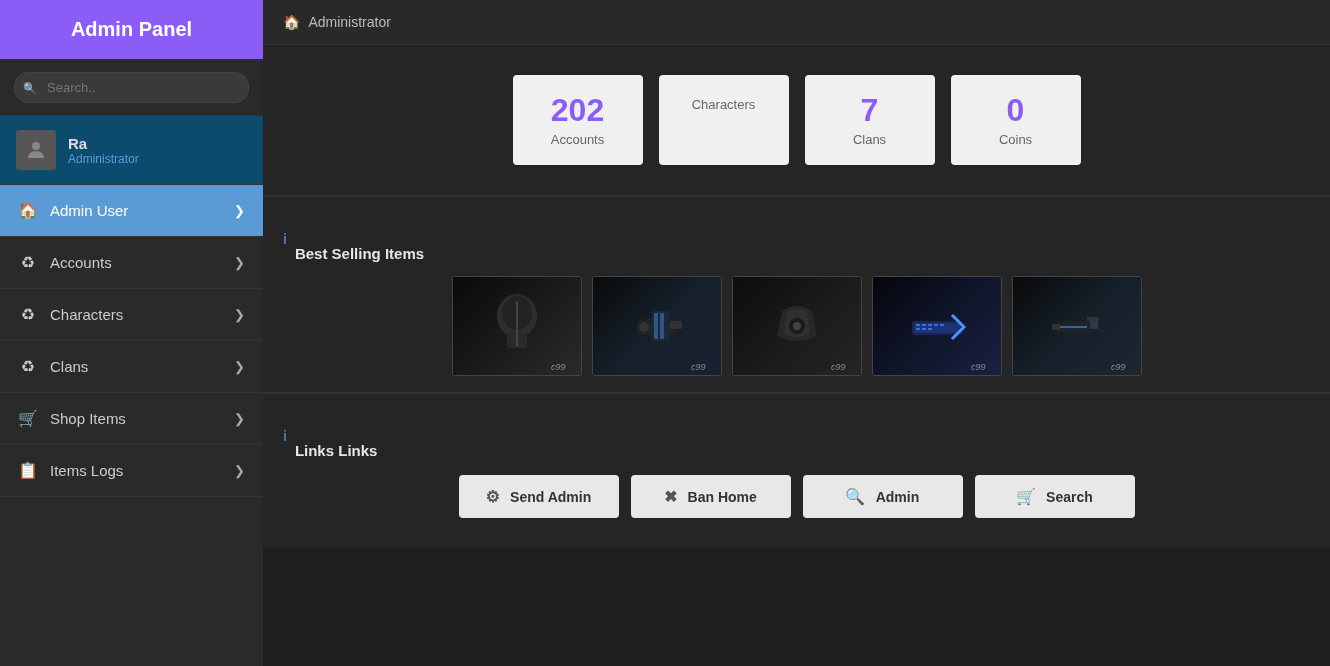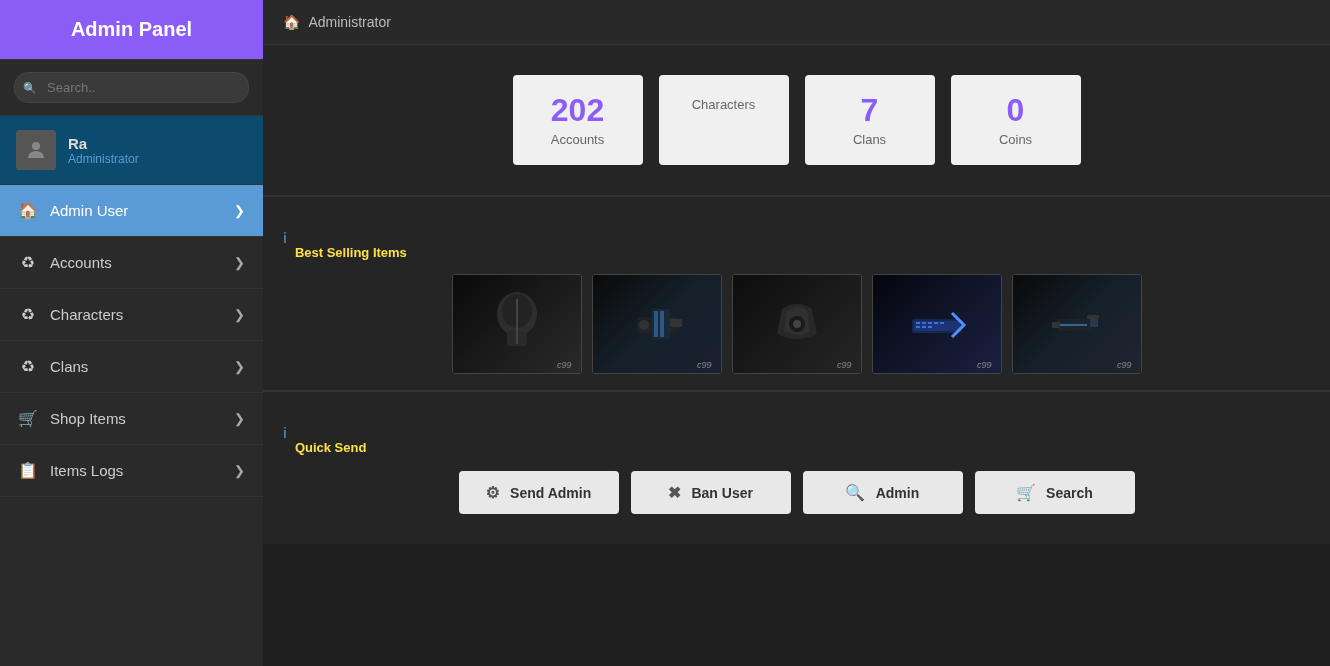--- a/index.html
+++ b/index.html
@@ -216,22 +216,22 @@
       gap: 8px;
       margin-bottom: 14px;
     }
 
     .section-header-icon {
       color: #5b9bd5;
       font-size: 15px;
     }
 
     .section-title {
-      color: #fde047;
-      font-size: 13px;
+      color: #e5e5e5;
+      font-size: 15px;
       font-weight: bold;
       margin-top: 32px;
     }
 
     .items-grid {
       display: flex;
       gap: 10px;
       justify-content: center;
     }
 
@@ -258,21 +258,21 @@
 
     .item-thumb-1 { background: linear-gradient(135deg, #0a0a0a 0%, #1a1a1a 50%, #2a2a2a 100%); }
     .item-thumb-2 { background: linear-gradient(135deg, #0a0a0a 0%, #15202a 50%, #1a2030 100%); }
     .item-thumb-3 { background: linear-gradient(135deg, #0d0d0d 0%, #1a1a1a 50%, #252525 100%); }
     .item-thumb-4 { background: linear-gradient(135deg, #05050d 0%, #10152a 50%, #1a2040 100%); }
     .item-thumb-5 { background: linear-gradient(135deg, #0a0a0a 0%, #15202a 50%, #202530 100%); }
 
     .item-thumb-label {
       position: absolute;
       bottom: 3px;
-      right: 9px;
+      right: 15px;
       font-size: 9px;
       color: #888;
       font-style: italic;
     }
 
     
     #quick-links-section {
       background: #252525;
       padding: 16px 20px 30px;
     }
@@ -473,30 +473,30 @@
           </svg>
           <span class="item-thumb-label">c99</span>
         </div>
       </div>
     </div>
   </div>
 
   <div id="quick-links-section">
     <div class="section-header">
       <span class="section-header-icon">ℹ</span>
-      <span class="section-title">Quick Send</span>
+      <span class="section-title">Links Links</span>
     </div>
     <div class="quick-links-buttons">
       <button class="quick-btn">
         <span class="quick-btn-icon">⚙</span>
         <span>Send Admin</span>
       </button>
       <button class="quick-btn">
         <span class="quick-btn-icon">✖</span>
-        <span>Ban User</span>
+        <span>Ban Home</span>
       </button>
       <button class="quick-btn">
         <span class="quick-btn-icon">🔍</span>
         <span>Admin</span>
       </button>
       <button class="quick-btn">
         <span class="quick-btn-icon">🛒</span>
         <span>Search</span>
       </button>
     </div>

